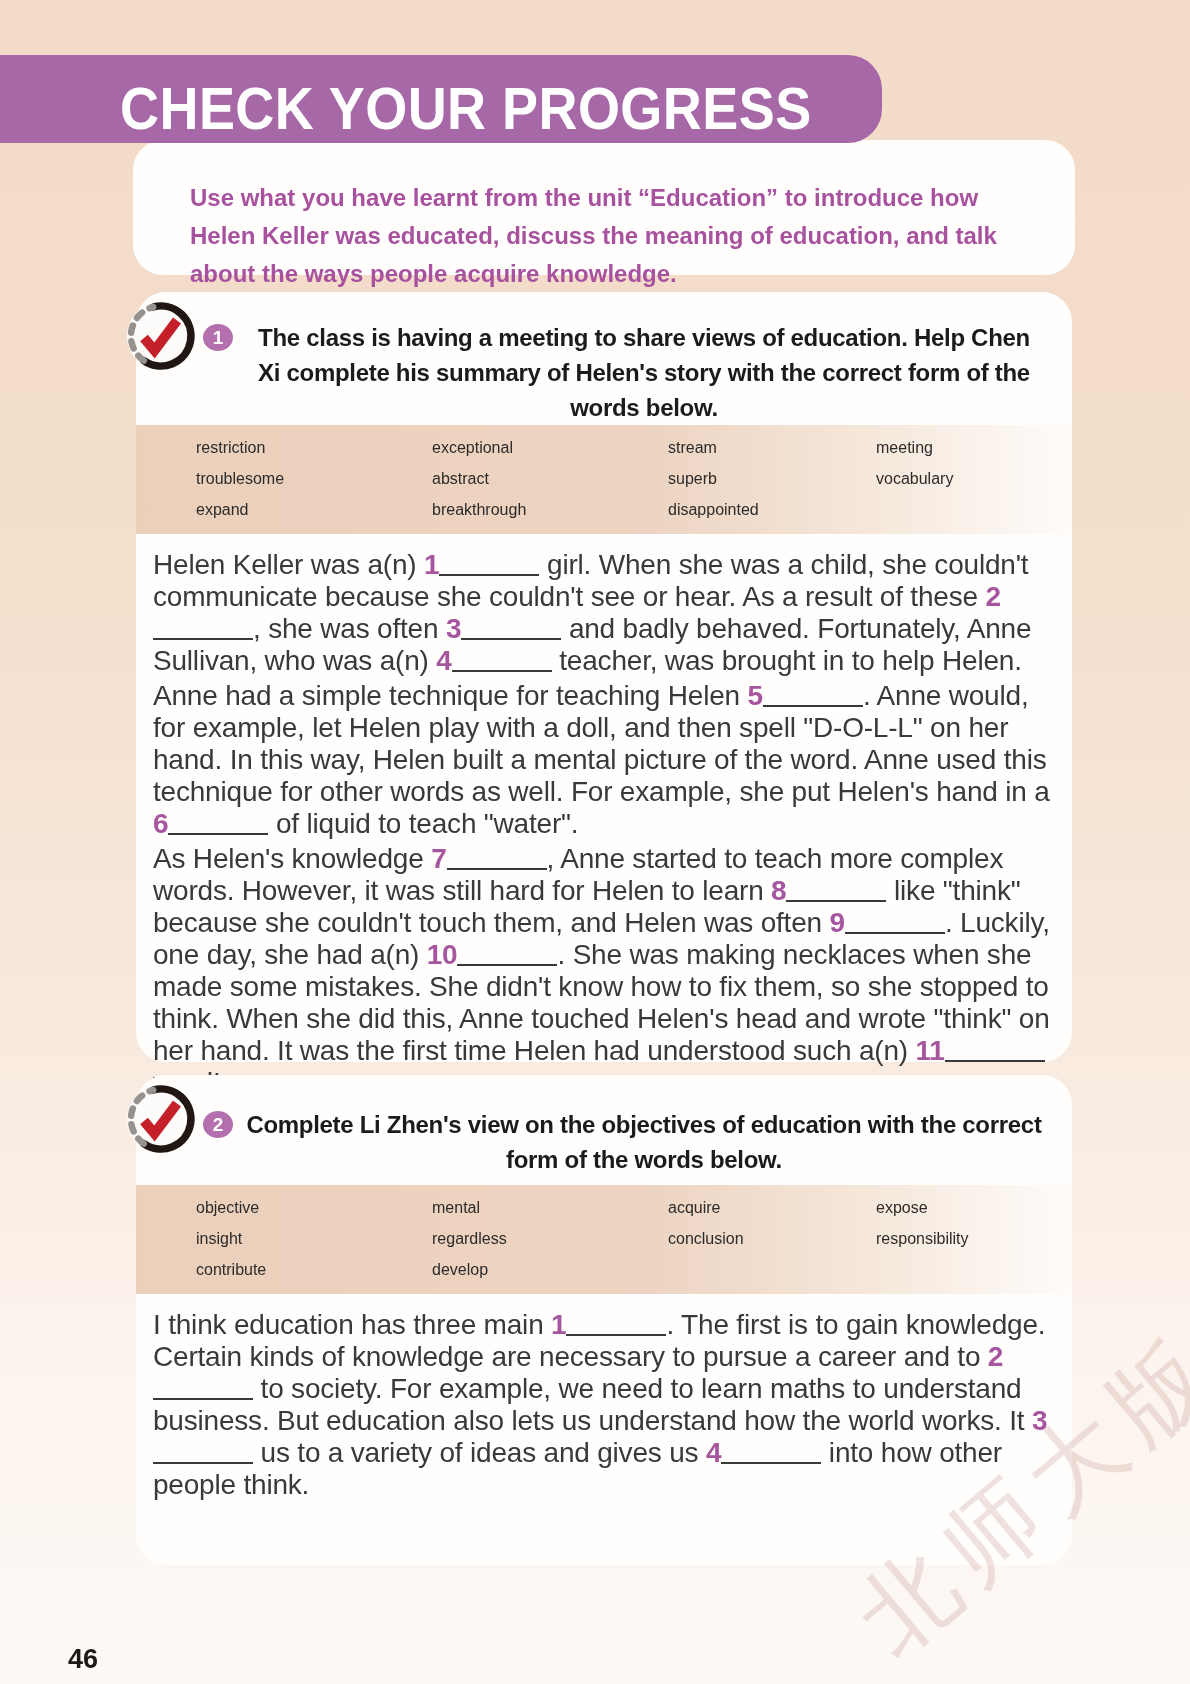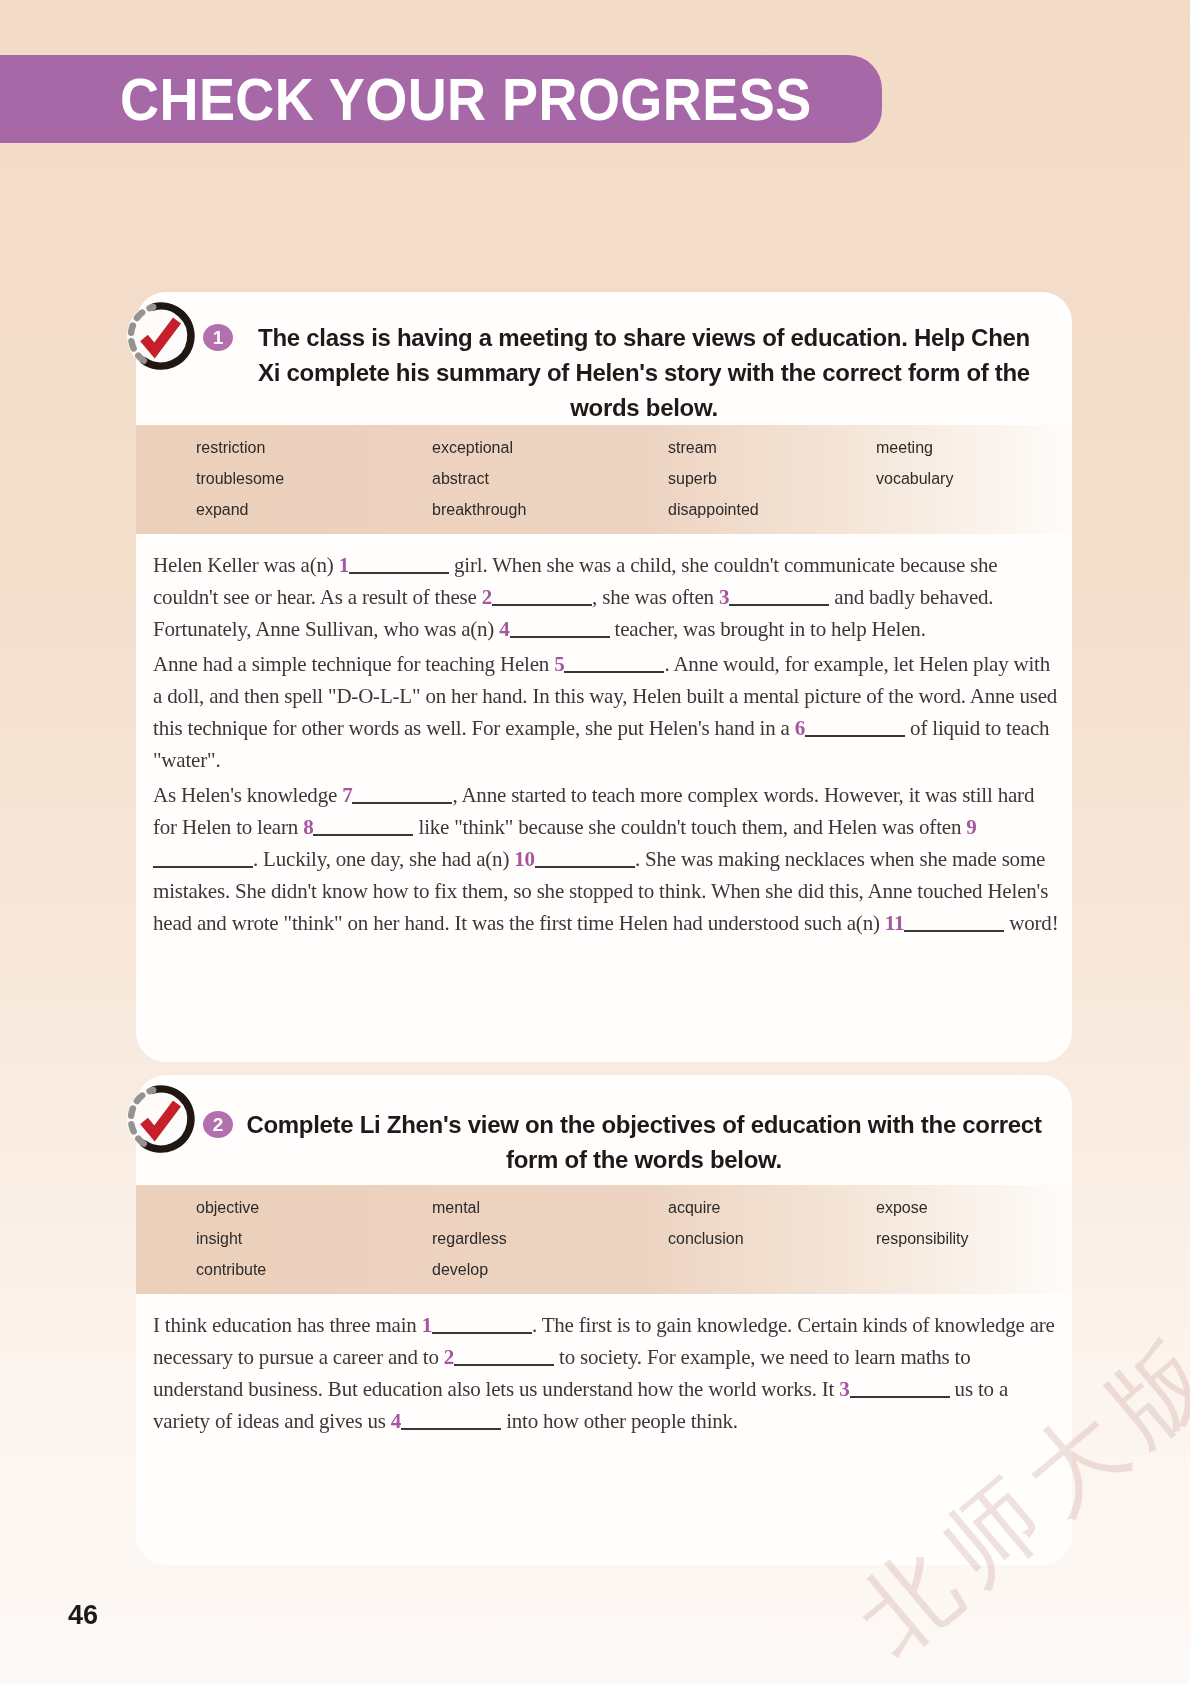--- a/index.html
+++ b/index.html
@@ -4,21 +4,21 @@
 <style>
   html,body { margin:0; padding:0; }
   .page {
     position:relative; width:1190px; height:1684px; overflow:hidden;
     background:linear-gradient(180deg,#f2dbc7 0%,#f4dfcd 35%,#f8e9dd 60%,#fcf4ee 82%,#fdf9f6 100%);
     font-family:"Liberation Sans", sans-serif;
   }
   .banner {
     position:absolute; left:0; top:55px; width:882px; height:88px;
     background:#a768a8; border-radius:0 34px 34px 0; z-index:3;
-    display:flex; align-items:center;
+    display:flex; align-items:flex-end;
   }
   .banner-title {
     color:#ffffff; font-weight:bold; font-size:60px; margin-left:120px;
     transform:scaleX(0.9); transform-origin:left center; white-space:nowrap;
     letter-spacing:0.5px;
   }
   .intro-card {
     position:absolute; left:133px; top:140px; width:942px; height:135px;
     background:#fffefd; border-radius:30px; z-index:2;
   }
@@ -46,45 +46,48 @@
   }
   .word-bank {
     margin-top:0; padding:7px 0 9px 60px;
     background:linear-gradient(90deg,#ebd0bb 0%,#edd4c2 55%,#f5e7da 78%,#fbf4ee 92%,#fefcfa 100%);
     display:grid; grid-template-columns:236px 236px 208px auto;
     font-size:16px; line-height:31px; color:#2d2b2a;
   }
   .ex2 .word-bank { margin-top:8px; }
   .para {
     margin:15px 26px 0 17px; width:908px;
-    font-size:21px; line-height:32px; color:#3b3938; letter-spacing:-0.2px;font-family:Liberation Serif, serif;
+    font-size:28px; line-height:32px; color:#3b3938; letter-spacing:-0.2px;
   }
   .para + .para { margin-top:3px; }
   .blank-num { color:#a6569e; font-weight:bold; }
   .blank-line {
     display:inline-block; width:100px; height:2px; background:#3a3837;
     vertical-align:-2px;
   }
-  .page-num { position:absolute; left:68px; top:1600px; font-size:27px; font-weight:bold; color:#1c1a19; z-index:2; }
+  .page-num { position:absolute; left:68px; top:1644px; font-size:27px; font-weight:bold; color:#1c1a19; z-index:2; }
   .watermark {
     position:absolute; left:760px; top:1430px; width:560px; text-align:center;
     transform:rotate(-40deg); font-size:95px; letter-spacing:14px; white-space:nowrap;
     color:rgba(205,165,160,0.32); z-index:4; pointer-events:none;
     font-family:"DejaVu Sans", sans-serif;
   }
 </style>
 </head>
 <body>
 
 <div class="page">
 
   <div class="banner">
     <div class="banner-title">CHECK YOUR PROGRESS</div>
   </div>
 
+  <div class="intro-card">
+    <p class="intro-text">Use what you have learnt from the unit “Education” to introduce how Helen Keller was educated, discuss the meaning of education, and talk about the ways people acquire knowledge.</p>
+  </div>
 
   <div class="card ex1">
     <svg class="clock" viewBox="0 0 76 76">
       <circle cx="38" cy="38" r="34" fill="#fdfcfb"></circle>
       <path d="M 30.2 9 A 30 30 0 1 1 20.8 62.6" fill="none" stroke="#211712" stroke-width="7.5" stroke-linecap="round"></path>
       <path d="M 20.8 62.6 A 30 30 0 0 1 30.2 9" fill="none" stroke="#969290" stroke-width="6.5" stroke-dasharray="7.5 8.5" stroke-linecap="round"></path>
       <polyline points="21,40 31.5,52.5 54,22.5" fill="none" stroke="#c5202a" stroke-width="10"></polyline>
     </svg>
     <div class="ex-head">
       <div class="badge">1</div>

